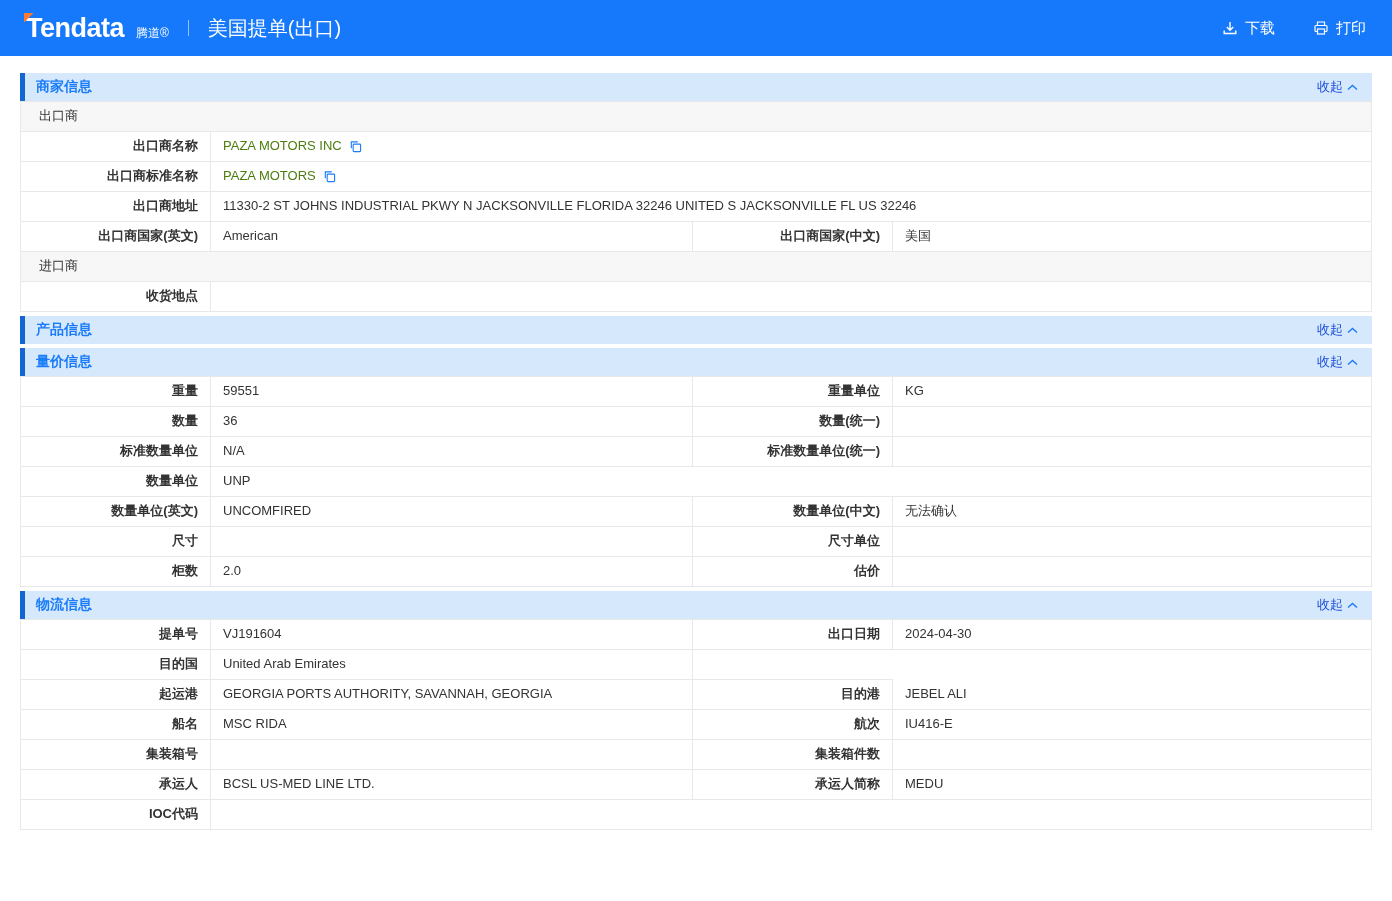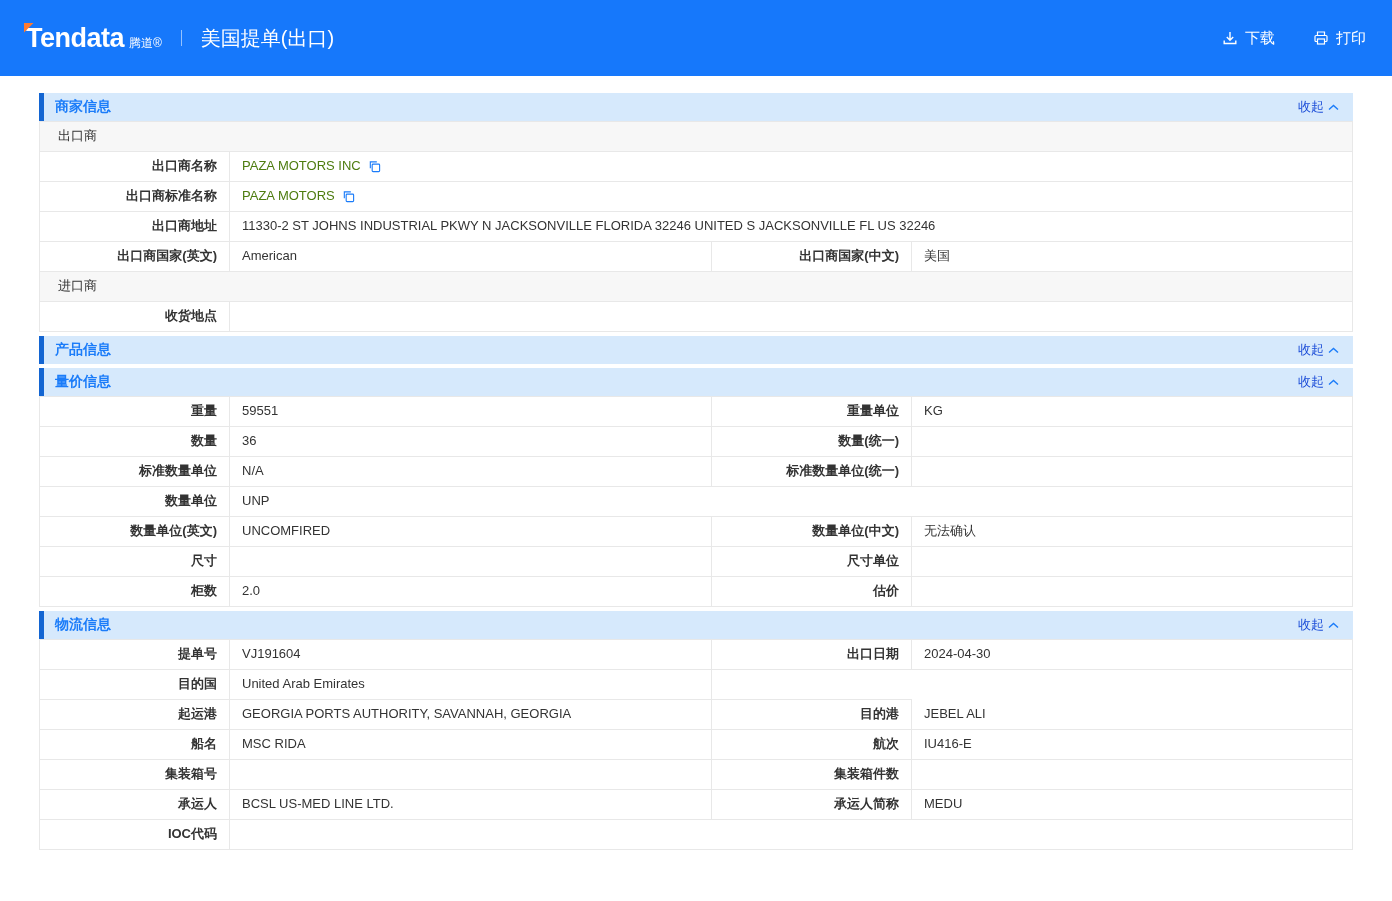--- a/index.html
+++ b/index.html
@@ -5,40 +5,40 @@
   * { margin:0; padding:0; box-sizing:border-box; }
   html,body { width:1392px; height:901px; overflow:hidden; }
   body {
     background:#fff;
     font-family:"Liberation Sans","DejaVu Sans",sans-serif;
     color:#333;
   }
 
   
   .topbar {
-    height:76px; background:#1678fb;
+    height:56px; background:#1678fb;
     display:flex; align-items:center; padding:0 26px;
   }
   .logo { display:flex; align-items:baseline; color:#fff; position:relative; }
   .logo-flag {
     position:absolute; left:-2px; top:-2px; width:10px; height:10px;
     background:#ff7a2f; clip-path:polygon(0 0,100% 0,0 100%);
   }
   .logo-main { font-size:27px; font-weight:700; letter-spacing:-0.5px; line-height:1; }
-  .logo-cn { font-size:12px; margin-left:5px;text-align:right; }
+  .logo-cn { font-size:12px; margin-left:12px;text-align:right; }
   .tb-sep { width:1px; height:16px; background:rgba(255,255,255,.55); margin:0 19px; }
   .page-title { color:#ffffff; font-size:20px; font-weight:400; }
   .topbar-spacer { flex:1; }
   .tb-action {
     display:flex; align-items:center; gap:7px; color:#fff;
     font-size:15px; cursor:pointer; margin-left:38px; user-select:none;
   }
 
   
-  .content { padding:17px 39px 0; }
+  .content { padding:17px 20px 0; }
   .section { margin-bottom:4px; }
 
   .sec-header {
     height:28px; background:#d6e9fc;
     border-left:5px solid #1365d2;
     display:flex; align-items:center; padding:0 14px 0 11px;
   }
   .sec-title { color:#1b7cf9; font-size:14px; font-weight:700; }
   .collapse-btn {
     margin-left:auto; display:flex; align-items:center; gap:4px;

